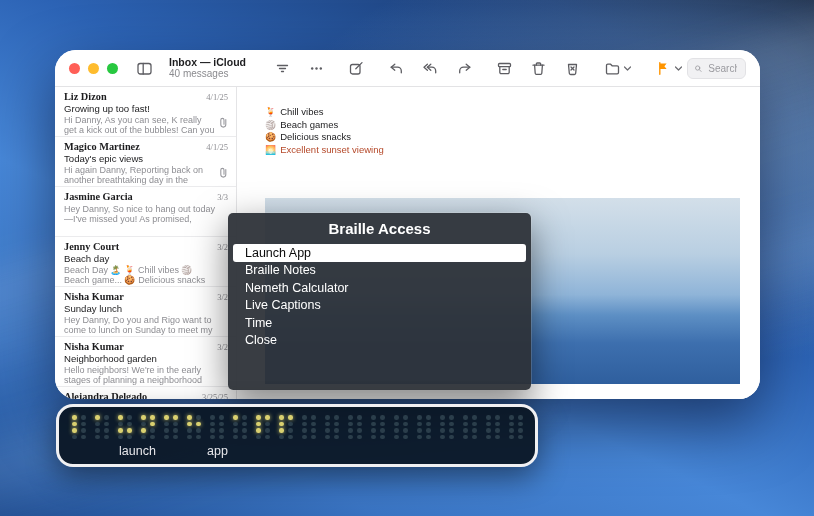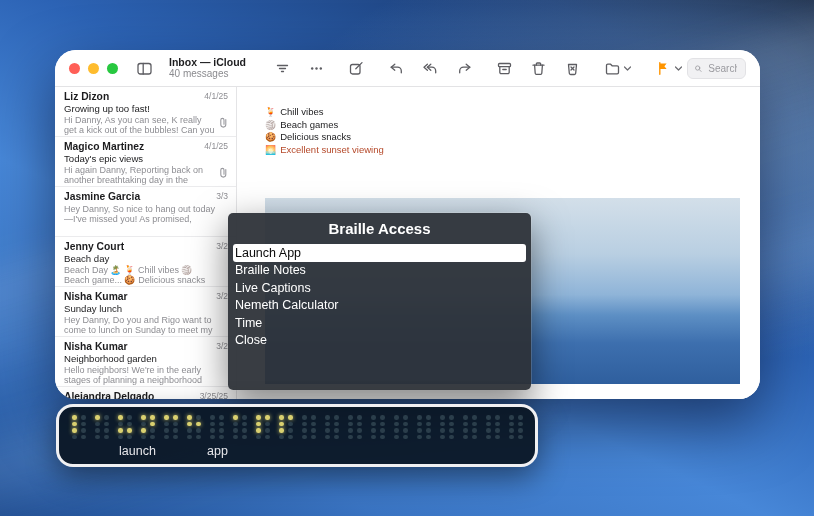--- a/index.html
+++ b/index.html
@@ -42,21 +42,21 @@
   .search{margin-left:auto;margin-right:4px;width:168px;height:21px;background:#f1f1f3;
     border:1px solid #e2e2e5;border-radius:6px;display:flex;align-items:center;gap:4px;
     padding:0 6px;box-sizing:border-box;color:#97979c;justify-content:space-between;}
   .search input{border:none;background:transparent;outline:none;width:100%;
     font-size:10px;color:#333;font-family:"Liberation Sans",sans-serif;}
   .search input::placeholder{color:#9a9a9f;}
   .main{display:flex;height:calc(100% - 37px);}
   
   .msg-list{width:181px;border-right:1px solid #e4e4e6;overflow:hidden;background:#fff;flex:none;}
   .mrow{padding:4px 8px 2px 9px;border-bottom:1px solid #ebebed;height:43px;overflow:hidden;}
-  .mtop{display:flex;justify-content:space-between;align-items:flex-start;}
+  .mtop{display:flex;justify-content:space-between;align-items:center;font-family:Liberation Serif, serif;}
   .msender{font-size:10.3px;font-weight:700;color:#1c1c1e;line-height:12px;white-space:nowrap;}
   .mdate{font-size:8.5px;color:#8d8d92;white-space:nowrap;}
   .msub{font-size:9.6px;color:#1c1c1e;line-height:11px;white-space:nowrap;overflow:hidden;}
   .mprevrow{display:flex;gap:3px;margin-top:1px;}
   .mprev{font-size:9px;line-height:10px;color:#8d8d92;height:20px;overflow:hidden;flex:1;}
   .clip{color:#9a9a9f;flex:none;}
   
   .content{flex:1;position:relative;background:#fff;padding:16px 20px 0 28px;overflow:hidden;}
   .ctitle{font-size:10px;font-weight:700;color:#111;line-height:12px;}
   .citems{margin-top:3px;}
@@ -64,21 +64,21 @@
   .citem .emo{font-size:9px;}
   .ctext.highlight{color:#b5492a;}
   .photo{margin-top:42px;height:186px;
     background:linear-gradient(180deg,#d3dfe9 0%,#b9cfe2 30%,#8fb4d8 52%,#5d8fc4 63%,#3d6fae 78%,#2f5f9e 100%);}
   
   .braille-panel{position:absolute;left:228px;top:176px;width:303px;height:177px;
     background:rgba(45,49,55,0.94);border-radius:5px;box-sizing:border-box;
     box-shadow:0 12px 36px rgba(0,0,0,0.5),0 0 0 1px rgba(255,255,255,0.22);margin-top:37px;}
   .bp-title{text-align:center;color:#fff;font-size:15px;font-weight:700;padding-top:7px;}
   .bp-items{margin-top:7px;padding:0 5px;}
-  .bp-item{height:17.5px;display:flex;align-items:center;padding-left:2px;
+  .bp-item{height:17.5px;display:flex;align-items:center;padding-left:12px;
     font-size:12.5px;color:#fff;border-radius:3px;box-sizing:border-box;}
   .bp-item.selected{background:#ffffff;color:#0a0a0a;}
   
   .braille-bar{position:absolute;left:56px;top:404px;width:482px;height:63px;
     background:rgba(10,22,34,0.93);border:3px solid #f0f0f2;border-radius:17px;
     box-sizing:border-box;box-shadow:0 10px 30px rgba(0,0,0,0.45);}
   .cells{position:absolute;left:13px;top:8px;display:flex;gap:9px;}
   .bcell{display:grid;grid-template-columns:5px 5px;grid-auto-rows:5px;column-gap:4px;row-gap:1.5px;}
   .bdot{width:4.5px;height:4.5px;border-radius:50%;}
   .bdot.on{background:#d9d070;box-shadow:0 0 4px rgba(217,208,112,0.9);}
@@ -341,24 +341,24 @@
   <div class="braille-panel">
     <div class="bp-title">Braille Access</div>
     <div class="bp-items">
         <div class="bp-item selected">
     <span>Launch App</span>
   </div>
         <div class="bp-item">
     <span>Braille Notes</span>
   </div>
         <div class="bp-item">
+    <span>Nemeth Calculator</span>
+  </div>
+        <div class="bp-item">
     <span>Live Captions</span>
-  </div>
-        <div class="bp-item">
-    <span>Nemeth Calculator</span>
   </div>
         <div class="bp-item">
     <span>Time</span>
   </div>
         <div class="bp-item">
     <span>Close</span>
   </div>
       </div>
   </div>
 

